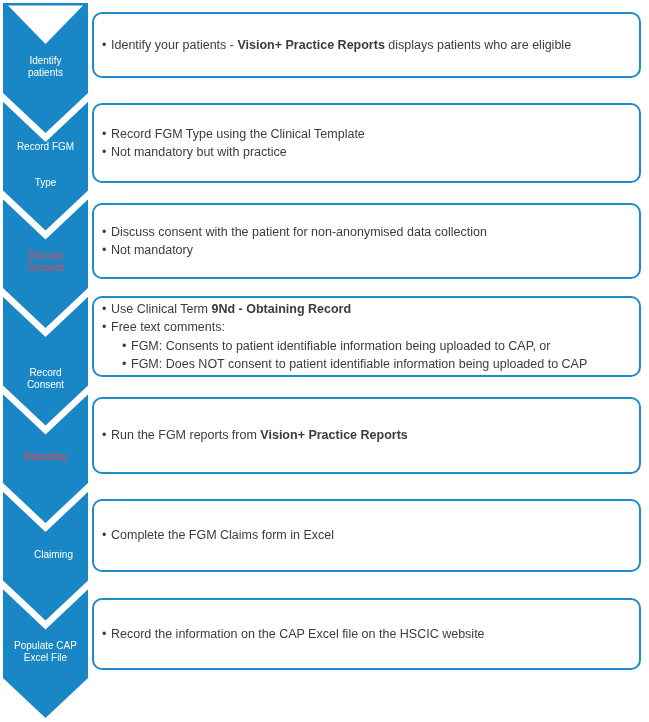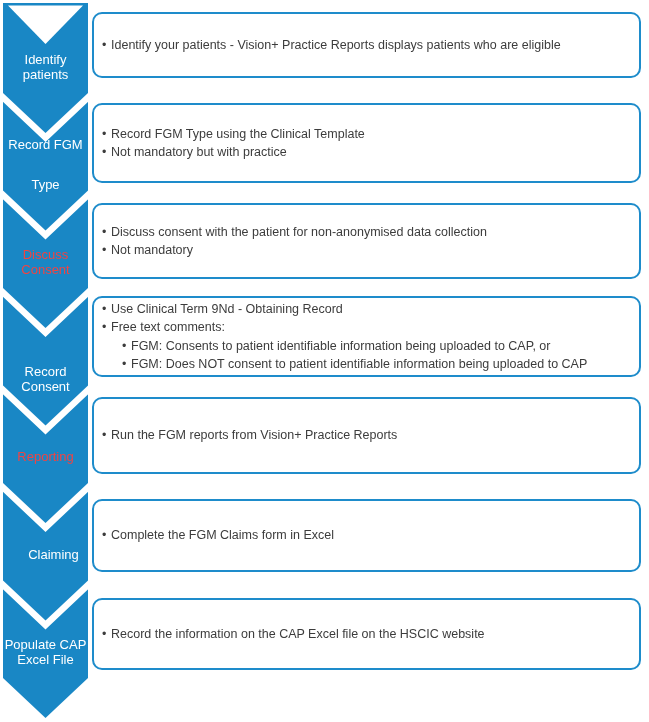--- a/index.html
+++ b/index.html
@@ -4,33 +4,33 @@
 <style>
   html,body{margin:0;padding:0;background:#ffffff;}
   .stage{
     position:relative;width:649px;height:722px;background:#ffffff;overflow:hidden;
     font-family:"Liberation Sans","DejaVu Sans",sans-serif;
   }
   .chevron-svg{position:absolute;left:0;top:0;}
   .chev-label{
     position:absolute;left:3px;width:85px;display:flex;flex-direction:column;
     align-items:center;justify-content:center;text-align:center;
-    color:#fff;font-size:13px;line-height:1.18;pointer-events:none;
+    color:#fff;font-size:10px;line-height:1.18;pointer-events:none;
   }
   .step-box{
     position:absolute;left:92px;width:549px;box-sizing:border-box;
     border:2px solid #1E8CCB;border-radius:10px;background:#fff;
     display:flex;flex-direction:column;justify-content:center;
     padding:2px 16px 2px 8px;
   }
   .bullet-line{display:flex;align-items:flex-start;color:#3C3C3C;font-size:12.5px;line-height:18.2px;}
   .bullet-line.lvl2{margin-left:20px;}
   .bullet-dot{width:9px;flex:0 0 9px;text-align:left;font-size:12.5px;}
   .bullet-text{flex:1;}
-  .bullet-text b{font-weight:400;}
+  .bullet-text b{font-weight:700;}
 </style>
 </head>
 <body>
 
 <div class="stage">
   <svg class="chevron-svg" width="95" height="722" viewBox="0 0 95 722">
       <polygon points="3,588 88,588 88,678 45.5,718 3,678" fill="#1987C5" stroke="#ffffff" stroke-width="13" paint-order="stroke" stroke-linejoin="miter"></polygon>
       <polygon points="3,490.5 88,490.5 88,580.5 45.5,620.5 3,580.5" fill="#1987C5" stroke="#ffffff" stroke-width="13" paint-order="stroke" stroke-linejoin="miter"></polygon>
       <polygon points="3,393 88,393 88,483 45.5,523 3,483" fill="#1987C5" stroke="#ffffff" stroke-width="13" paint-order="stroke" stroke-linejoin="miter"></polygon>
       <polygon points="3,295.5 88,295.5 88,385.5 45.5,425.5 3,385.5" fill="#1987C5" stroke="#ffffff" stroke-width="13" paint-order="stroke" stroke-linejoin="miter"></polygon>

